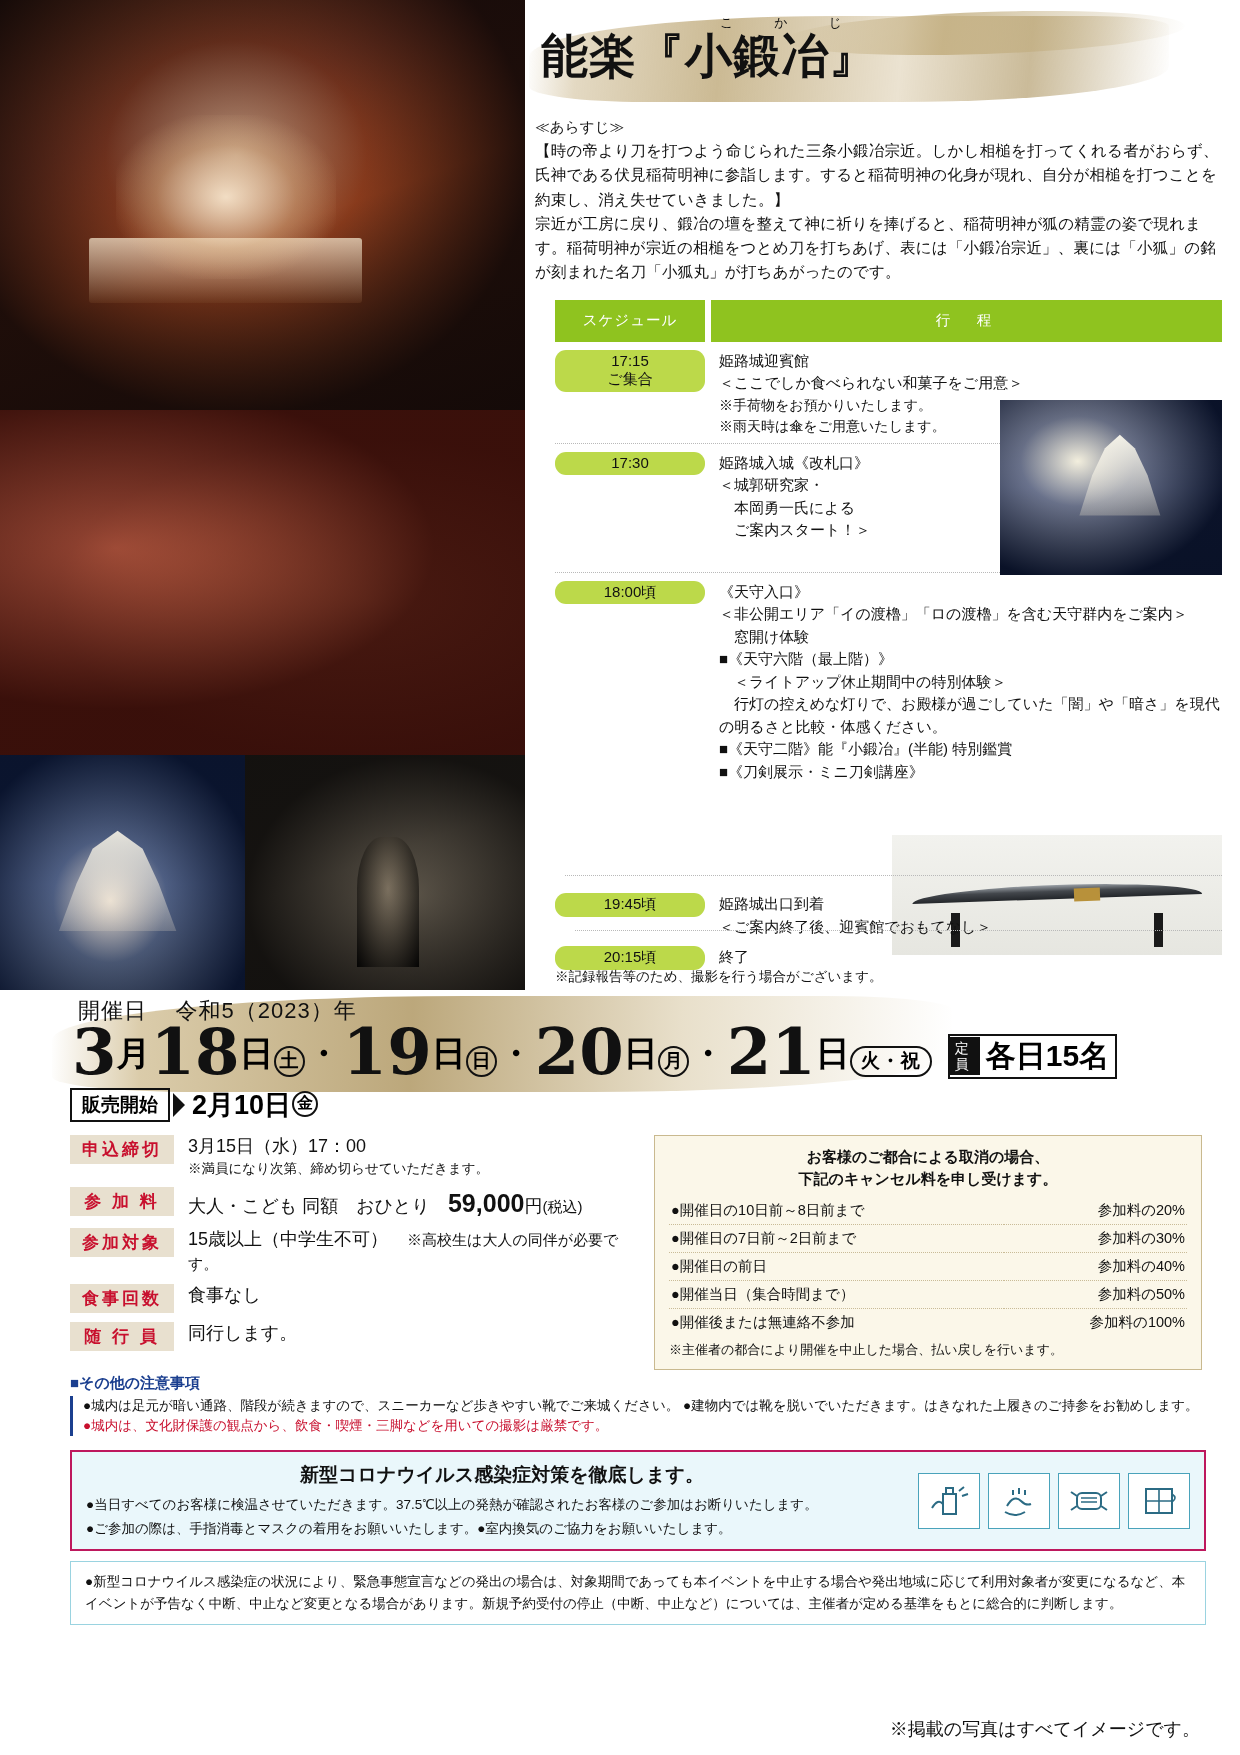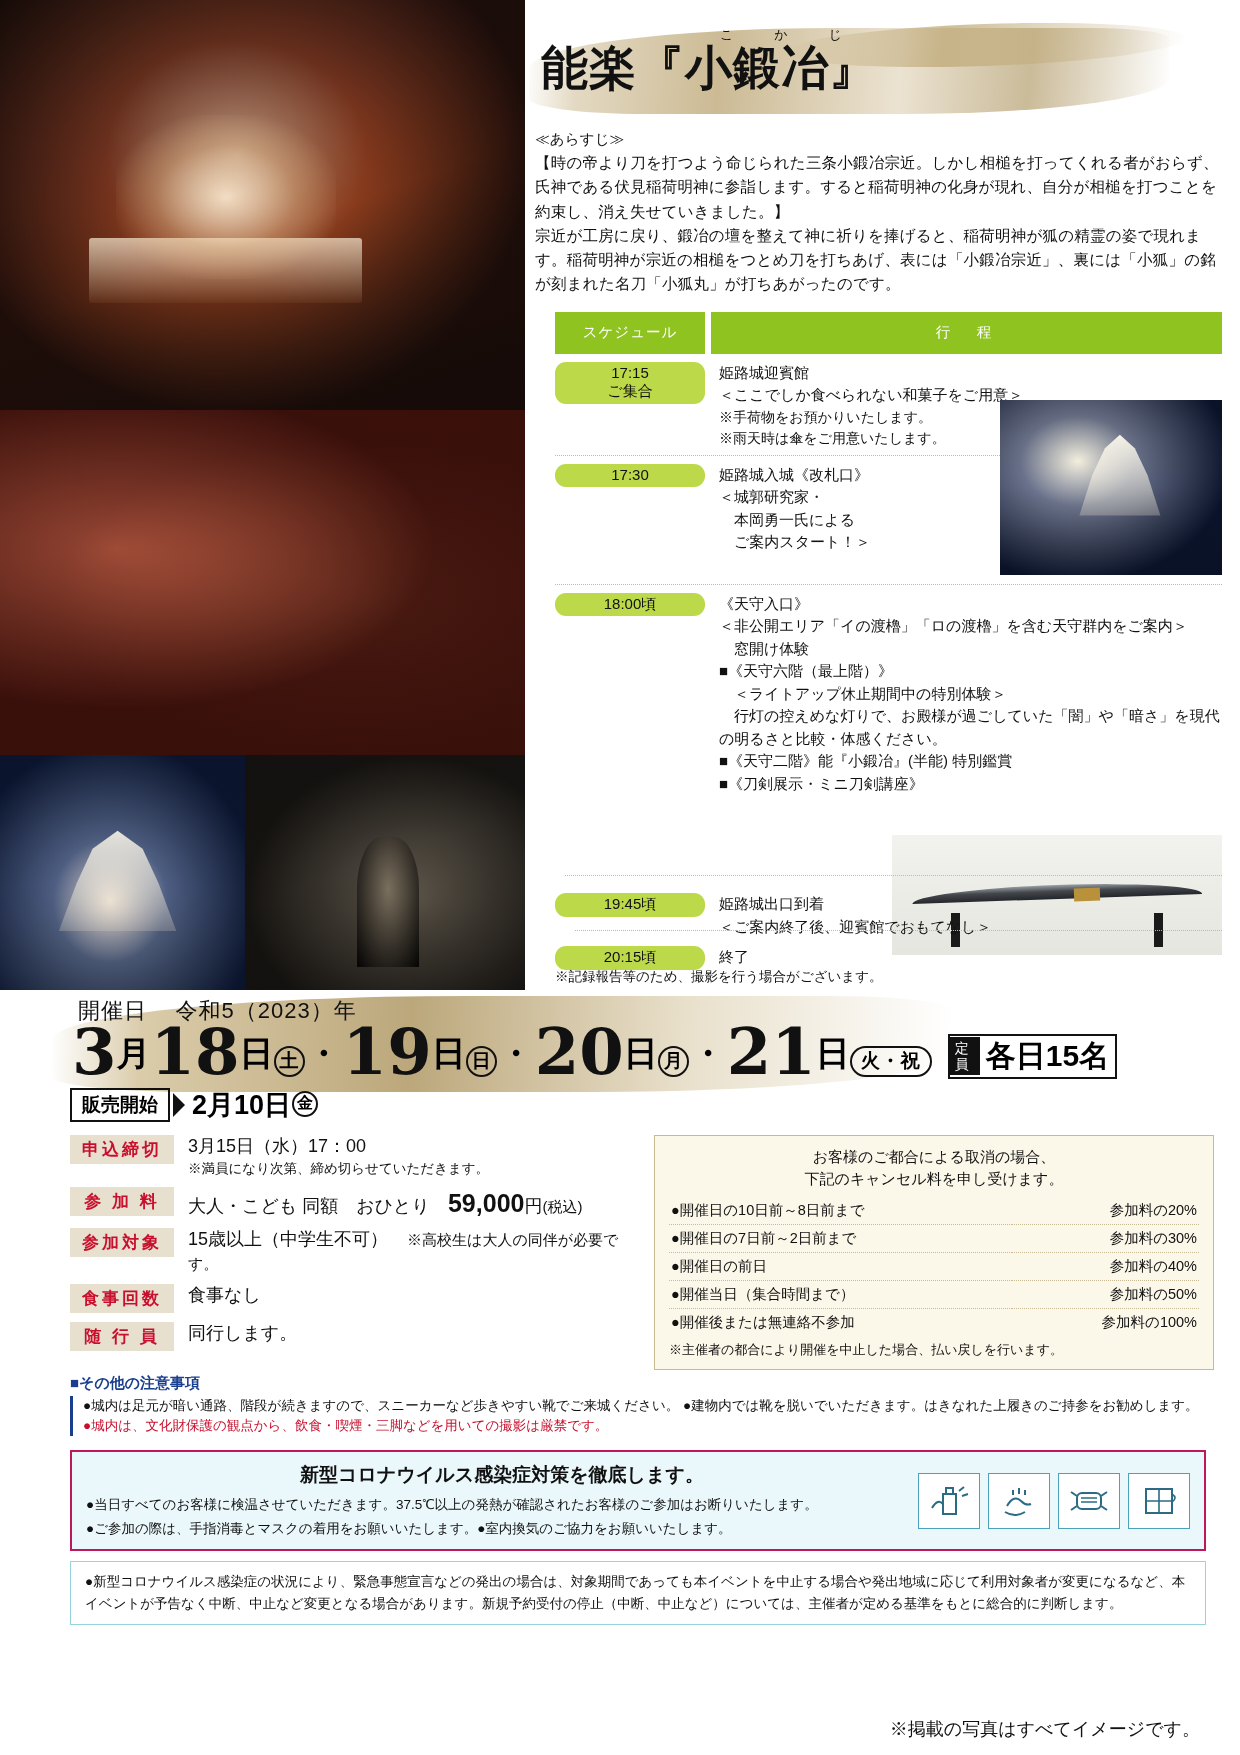--- a/index.html
+++ b/index.html
@@ -53,21 +53,21 @@
       linear-gradient(160deg, #2c2924 0%, #4a453c 45%, #14120f 100%);
   }
   .ph4::after {
     content:""; position:absolute; left:40%; top:35%; width:22%; height:55%;
     background: radial-gradient(ellipse at 50% 40%, rgba(200,180,150,0.35), rgba(0,0,0,0.9));
     border-radius: 40% 40% 0 0;
   }
 
   .right-col { position: absolute; left: 525px; top: 0; width: 715px; height: 990px; padding: 0 18px 0 10px; }
 
-  .title-wrap { position: relative; height: 100px; margin-top: 22px; }
+  .title-wrap { position: relative; height: 100px; margin-top: 10px; }
   .brush {
     position: absolute; left: -6px; top: 6px; width: 640px; height: 86px;
     background:
       linear-gradient(95deg, rgba(214,198,160,0.0) 0%, rgba(205,186,145,0.55) 8%, rgba(186,163,112,0.75) 30%, rgba(215,198,163,0.5) 58%, rgba(180,158,110,0.7) 78%, rgba(255,255,255,0) 100%);
     filter: blur(0.4px);
     border-radius: 48% 12% 42% 18%;
   }
   .brush2 {
     position:absolute; left:250px; top:2px; width:400px; height:42px;
     background: linear-gradient(100deg, rgba(190,168,118,0.0), rgba(190,168,118,0.75) 40%, rgba(190,168,118,0.0));
@@ -146,32 +146,32 @@
   .circ.wide { width: auto; padding: 0 9px; border-radius: 16px; font-size: 19px; letter-spacing:1px; }
   .teiin { display:flex; align-items:center; border:2.2px solid #111; margin-left: 16px; margin-bottom: 4px; }
   .teiin .k { background:#111; color:#fff; font-size: 14px; padding: 3px 5px; line-height:1.15; width:30px; text-align:left;}
   .teiin .v { font-size: 30px; font-weight:bold; padding: 0 6px; }
   .hanbai { position: relative; display: inline-flex; align-items:center; margin-top: 4px; }
   .hanbai .box { border:2px solid #111; padding: 2px 10px; font-size: 19px; font-weight:bold; }
   .hanbai .arrow { width:0;height:0;border-left:12px solid #111;border-top:12px solid transparent;border-bottom:12px solid transparent; margin-left:3px;}
   .hanbai .v { font-size: 27px; font-weight:bold; margin-left: 7px; }
 
   
-  .infowrap { display:flex; margin-top: 12px; padding: 0 26px 0 70px; gap: 24px; }
+  .infowrap { display:flex; margin-top: 12px; padding: 0 38px 0 70px; gap: 24px; }
   .infoleft { width: 560px; }
   .irow { display:flex; align-items:flex-start; margin-bottom: 9px; }
   .ilabel { background:#e8e0cf; color:#c8102e; font-size: 17px; font-weight:bold; letter-spacing: 3px;
     width: 104px; text-align:center; padding: 3px 0; flex: 0 0 104px; }
   .ival { padding-left: 14px; font-size: 18px; color:#111; line-height:1.3; }
   .ival .small { font-size: 13.5px; display:block; margin-top: 2px; }
   .ival .big { font-size: 25px; font-weight:bold; }
   .ival .mid { font-size: 15px; }
 
   .cancelbox { flex:1; border: 1.5px solid #c9b98f; background:#fbf7e9; padding: 10px 14px; }
-  .cancelbox .ct { text-align:center; font-size: 15px; line-height:1.5; color:#111; }
+  .cancelbox .ct { text-align:center; font-size: 15px; line-height:1.5; color:#111;font-weight:bold; }
   .cancelbox table { width:100%; border-collapse: collapse; margin-top: 6px; }
   .cancelbox td { font-size: 14.5px; padding: 4px 2px; color:#111; border-bottom: 1px dotted #c9bb97; }
   .cancelbox td.r { text-align: right; white-space: nowrap; padding-left: 10px; }
   .cancelbox .foot { font-size: 13px; margin-top: 5px; color:#111; }
 
   .others { margin: 4px 34px 0 70px; }
   .others .hd { font-size: 15px; font-weight:bold; color:#1b3f8f; }
   .others .bd { border-left: 3px solid #1b3f8f; padding-left: 10px; margin-top: 3px; font-size: 13.5px; line-height:1.5; color:#111; }
   .others .red { color:#c8102e; }
 

